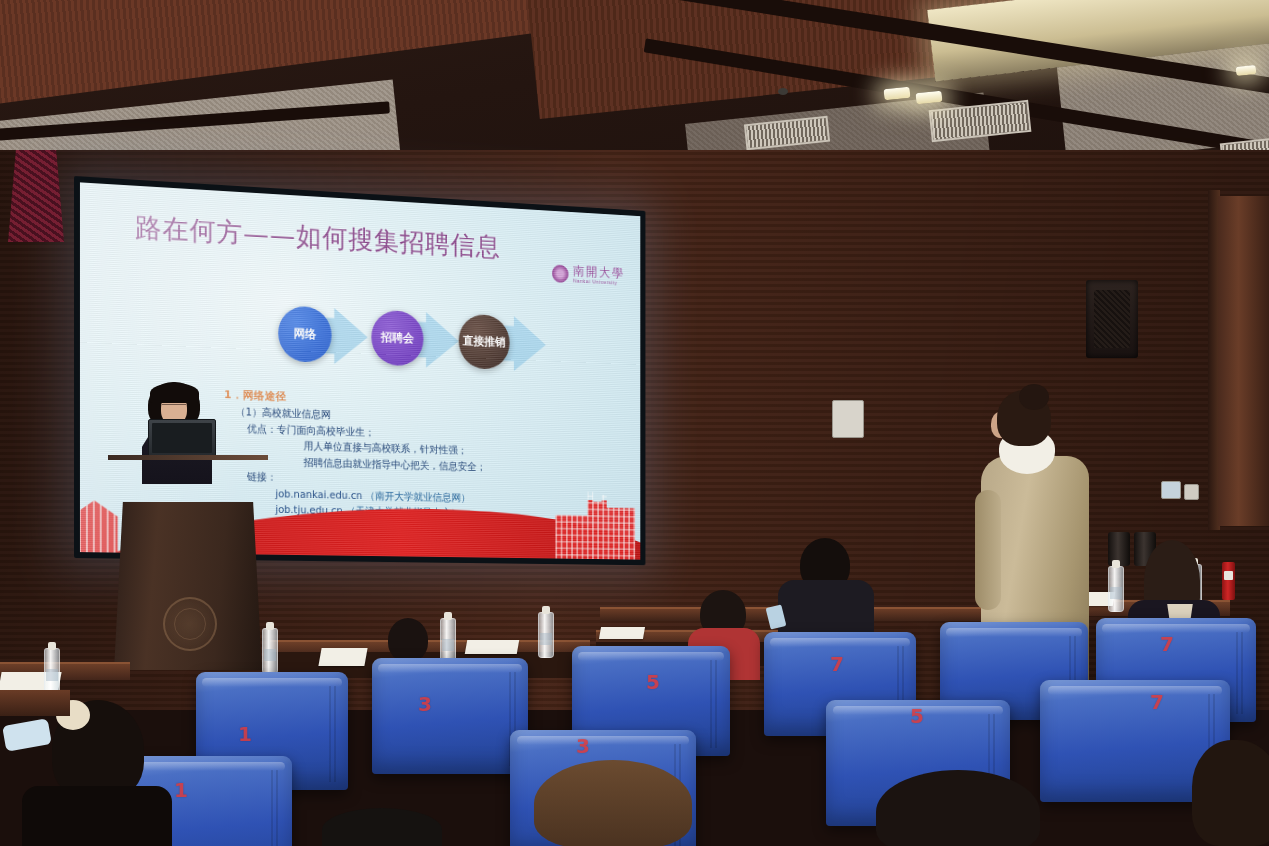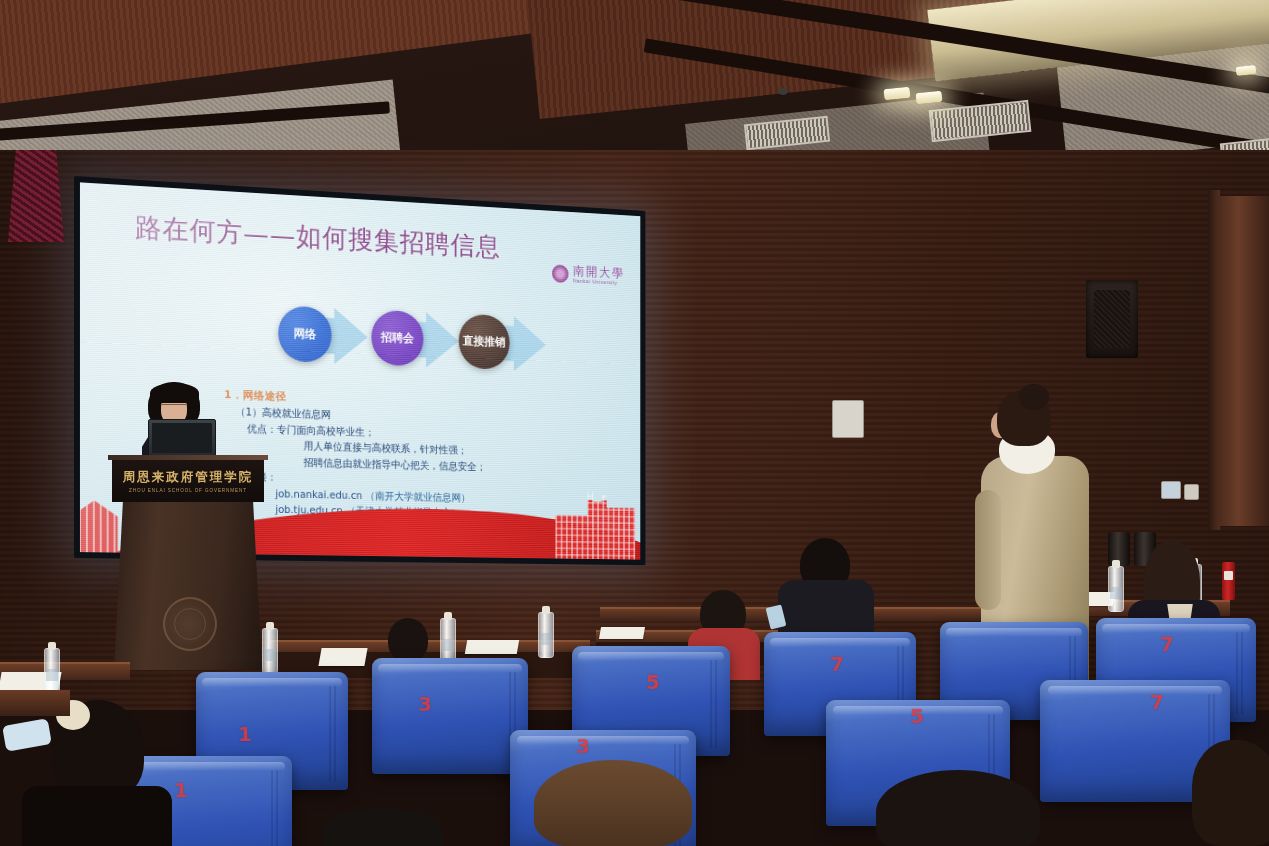--- a/index.html
+++ b/index.html
@@ -371,24 +371,20 @@
     <div class="sp-body"></div>
     <div class="sp-shirt"></div>
     <div class="sp-mic"></div>
     <div class="sp-hand"></div>
   </div>
   <div class="sp-skirt"></div>
   <div class="laptop"></div>
 
   <div class="podium">
     <div class="podium-top"></div>
-    <div class="podium-sign">
-      <span class="sign-cn">周恩来政府管理学院</span>
-      <span class="sign-en">ZHOU ENLAI SCHOOL OF GOVERNMENT</span>
-    </div>
     <div class="podium-body">
       <div class="podium-seal"></div>
     </div>
   </div>
 
   <div class="table t-far"></div>
   <div class="table t-right"></div>
   <div class="table t-row1b"></div>
   <div class="table-front tf2"></div>
   <div class="table t-row1"></div>

